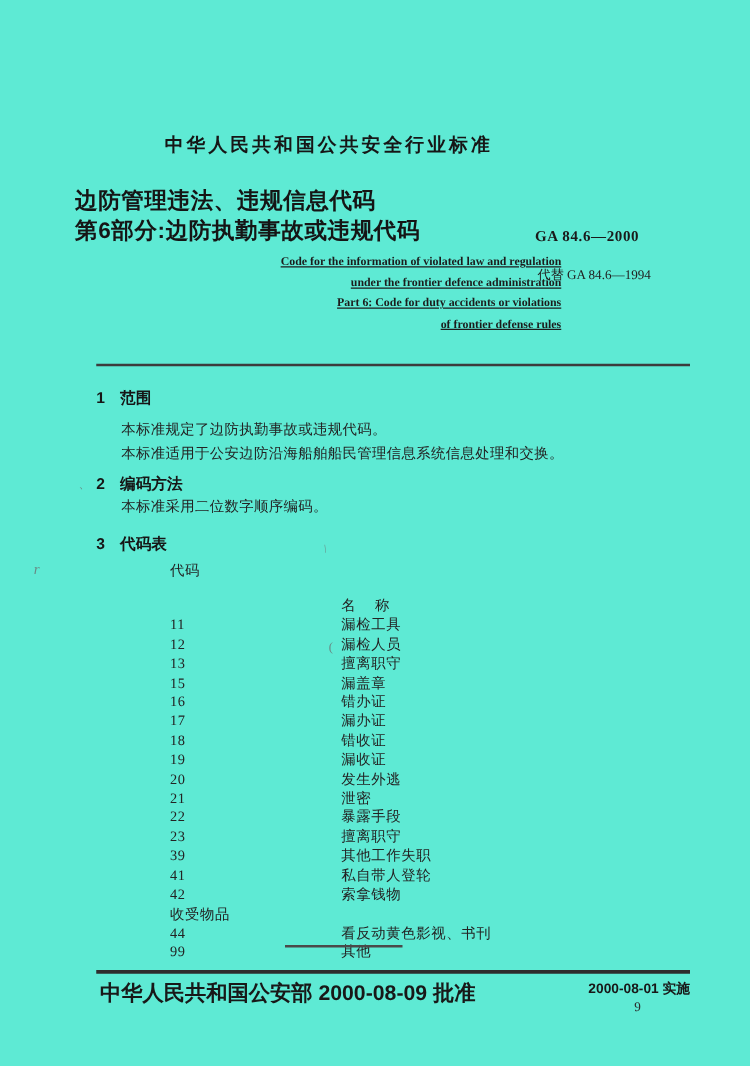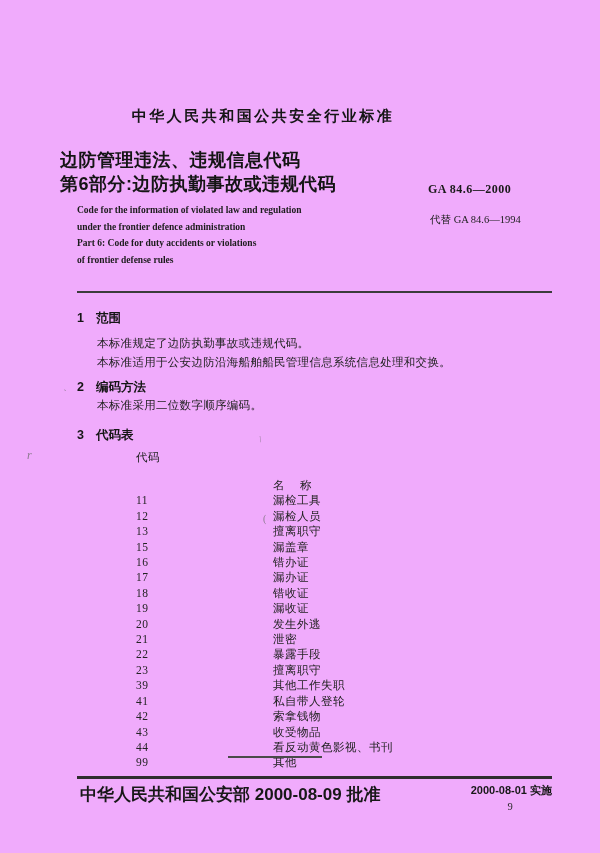--- a/index.html
+++ b/index.html
@@ -4,21 +4,21 @@
 <style>
   html,body{margin:0;padding:0;}
   body{
     width:600px;height:853px;
     background:#f2f1ef;
     font-family:"Liberation Serif", serif;
   }
   .page{
     position:relative;
     width:600px;height:853px;
-    background:#f0abfc;
+    background:#5eead4;
     color:#1d1d1d;
     overflow:hidden;
   }
   .abs{position:absolute;}
   
   .std-label{
     left:77px;top:107px;width:372px;
     text-align:center;
     font-family:"Liberation Sans", sans-serif;
     font-weight:bold;font-size:15px;letter-spacing:2.5px;
@@ -31,23 +31,23 @@
     font-weight:bold;font-size:18px;letter-spacing:0.5px;
     color:#151515;line-height:24px;
   }
   .ga-number{
     left:428px;top:182px;
     font-weight:bold;font-size:12px;letter-spacing:0.5px;
     color:#1a1a1a;white-space:nowrap;
   }
   .title-en{
     left:77px;top:202px;width:372px;
-    text-align:left;
+    text-align:right;
     font-weight:bold;font-size:9.5px;
-    line-height:16.5px;color:#1c1c1c;
+    line-height:16.5px;color:#1c1c1c;text-decoration:underline;
   }
   .replaces{
     left:430px;top:213px;
     font-size:10.5px;color:#222;white-space:nowrap;text-align:right;
   }
   .rule{background:#3c3c3c;}
   .rule-top{left:77px;top:291px;width:475px;height:2px;}
   .rule-bottom{left:77px;top:776px;width:475px;height:2.5px;background:#2e2e2e;}
   .table-end-line{left:228px;top:756px;width:94px;height:1.5px;background:#4a4a4a;}
   
@@ -193,21 +193,20 @@
         </div>
         <div class="trow">
           <span class="tcode">41</span>
           <span class="tname">私自带人登轮</span>
         </div>
         <div class="trow">
           <span class="tcode">42</span>
           <span class="tname">索拿钱物</span>
         </div>
         <div class="trow">
-          <span class="tcode">43</span>
           <span class="tname">收受物品</span>
         </div>
         <div class="trow">
           <span class="tcode">44</span>
           <span class="tname">看反动黄色影视、书刊</span>
         </div>
         <div class="trow">
           <span class="tcode">99</span>
           <span class="tname">其他</span>
         </div>

